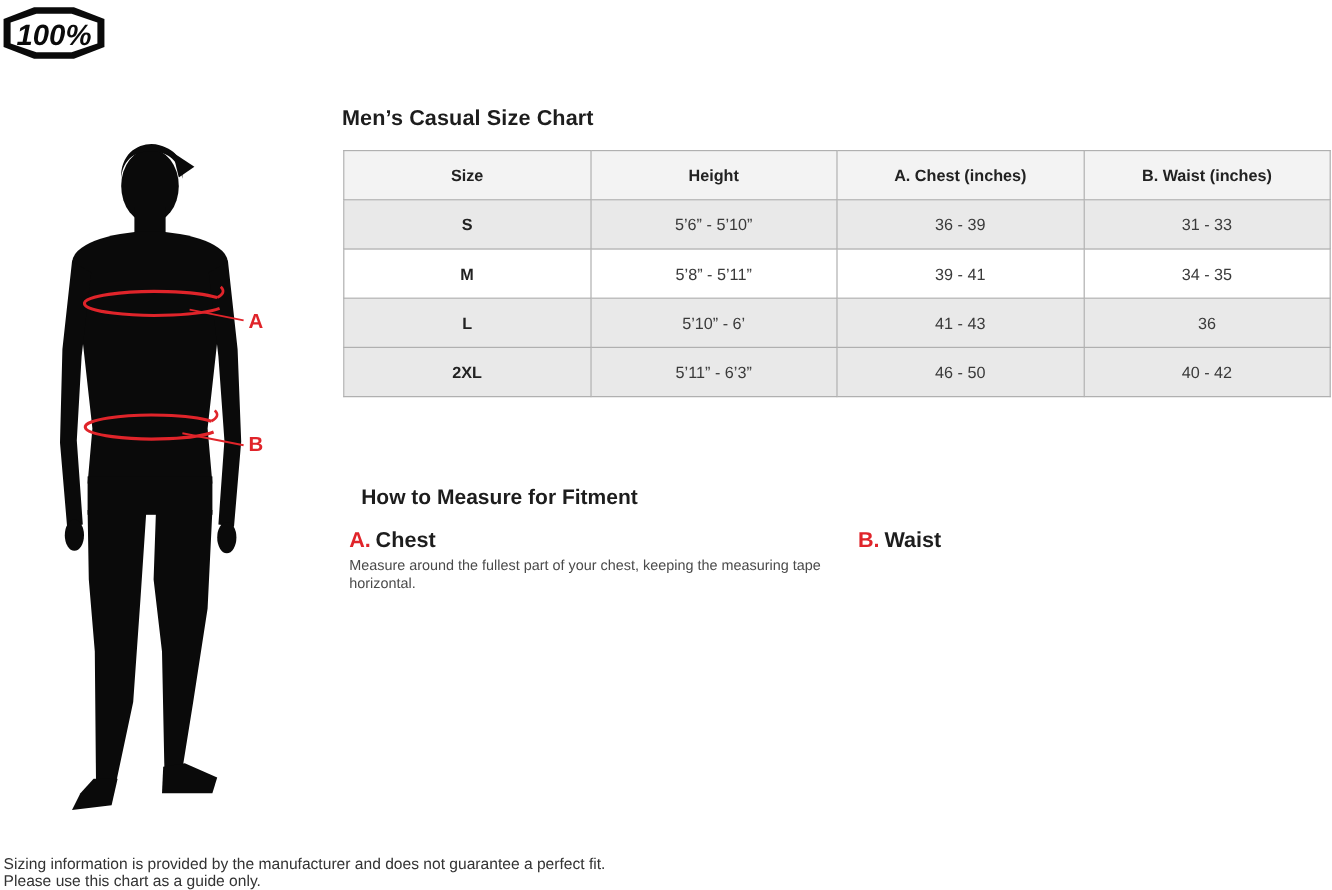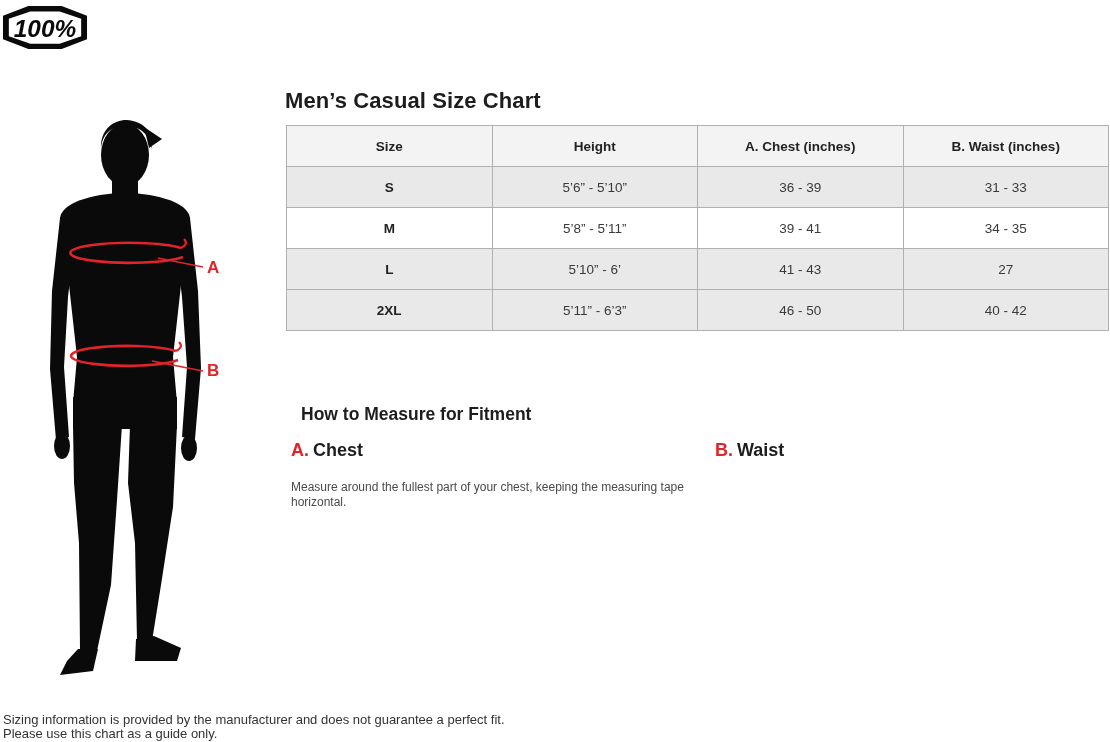--- a/index.html
+++ b/index.html
@@ -13,21 +13,21 @@
   }
   .abs { position: absolute; }
 
   
   .logo { left: 2px; top: 5px; width: 86px; height: 45px; }
 
   
   .figure-wrap { left: 40px; top: 115px; width: 230px; height: 578px; }
 
   
-  .chart-title { left: 285px; top: 88px; font-size: 22px; font-weight: bold; color: #1d1d1d; letter-spacing: .1px; }
+  .chart-title { left: 285px; top: 88px; font-size: 18px; font-weight: bold; color: #1d1d1d; letter-spacing: .1px; }
   .size-table-wrap { left: 286px; top: 125px; width: 823px; }
   table.size-table {
     width: 100%;
     border-collapse: collapse;
     table-layout: fixed;
   }
   table.size-table th, table.size-table td {
     border: 1px solid #b0b0b0;
     height: 41px;
     text-align: center;
@@ -45,21 +45,21 @@
   table.size-table tr.stripe td { background: #e9e9e9; }
   table.size-table td.size-col { font-weight: bold; color: #222; }
 
   
   .measure-title { left: 285px; top: 404px; font-size: 17.5px; font-weight: bold; color: #1d1d1d; margin-left: 16px; }
   .measure-item { top: 440px; }
   .measure-item.a { left: 291px; width: 420px; }
   .measure-item.b { left: 715px; width: 394px; }
   .measure-head { font-size: 18px; font-weight: bold; color: #1d1d1d; }
   .measure-head .letter { color: #e0242a; margin-right: 4px; }
-  .measure-desc { margin-top: 19px; font-size: 12px; line-height: 15px; color: #4a4a4a; }
+  .measure-desc { margin-top: 3px; font-size: 12px; line-height: 15px; color: #4a4a4a; }
 
   
   .footer { left: 3px; top: 713px; font-size: 13px; line-height: 14px; color: #333; }
 </style>
 </head>
 <body>
 
 <div class="abs logo">
   <svg width="86" height="45" viewBox="0 0 88 46">
     <polygon points="1,11 27,1 61,1 87,11 87,35 61,45 27,45 1,35" fill="#0a0a0a"></polygon>
@@ -122,21 +122,21 @@
       <tr>
         <td class="size-col">M</td>
         <td>5’8” - 5’11”</td>
         <td>39 - 41</td>
         <td>34 - 35</td>
       </tr>
       <tr class="stripe">
         <td class="size-col">L</td>
         <td>5’10” - 6’</td>
         <td>41 - 43</td>
-        <td>27</td>
+        <td>36</td>
       </tr>
       <tr class="stripe">
         <td class="size-col">2XL</td>
         <td>5’11” - 6’3”</td>
         <td>46 - 50</td>
         <td>40 - 42</td>
       </tr>
     </tbody>
   </table>
 </div>

